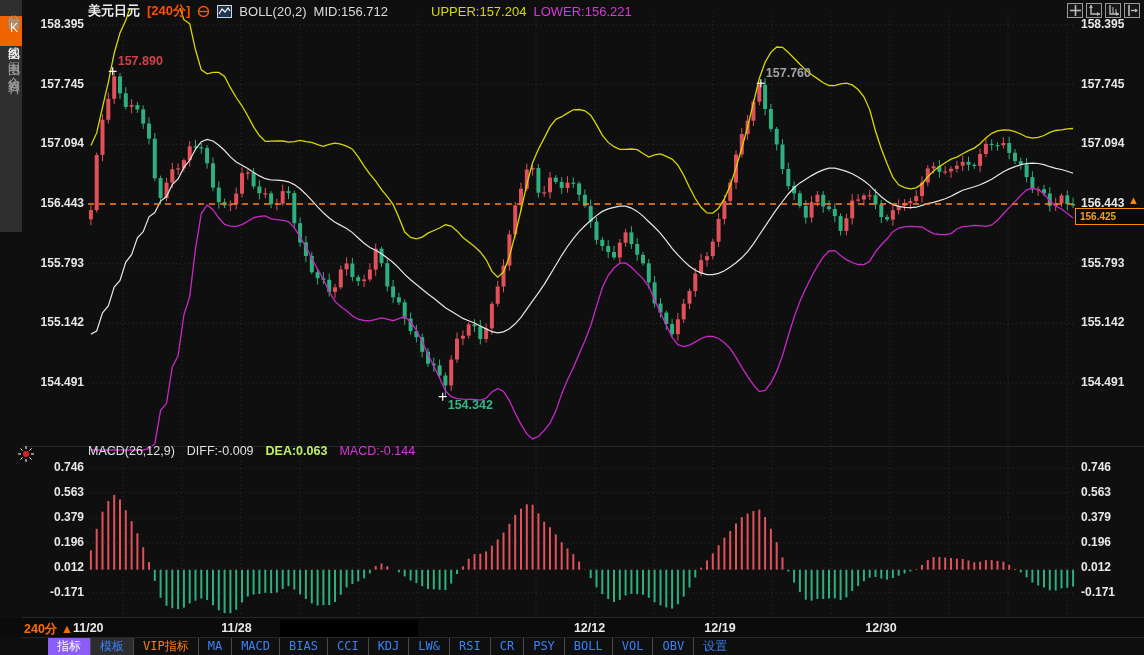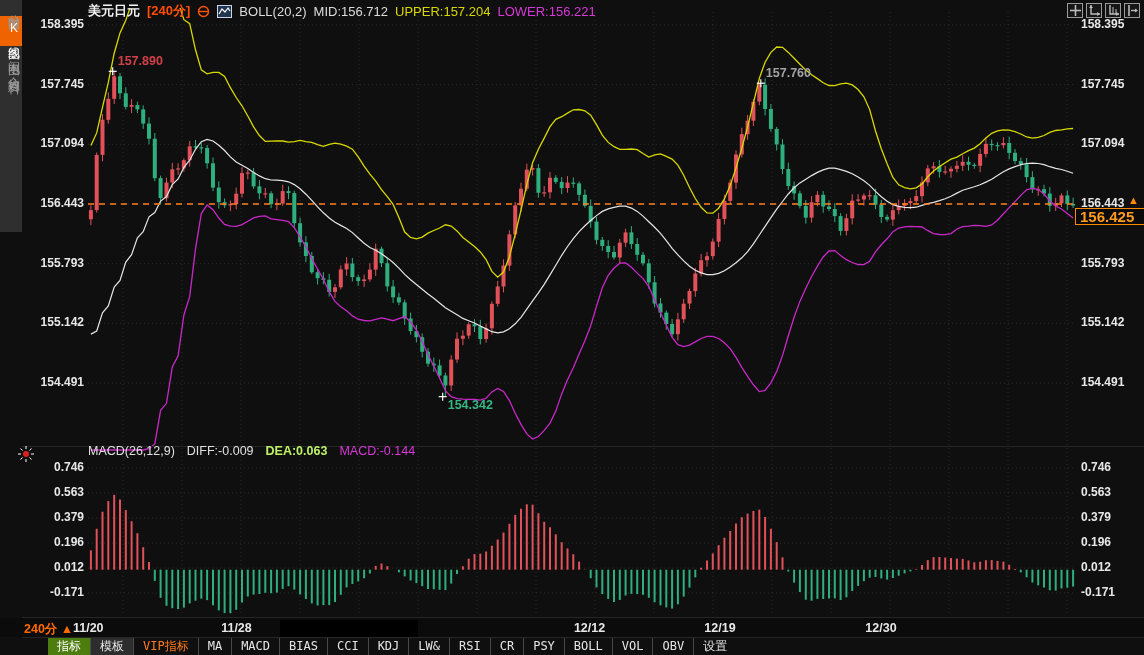--- a/index.html
+++ b/index.html
@@ -8,45 +8,45 @@
   #chart-svg{position:absolute;left:0;top:0;z-index:1;}
   .sidebar{position:absolute;left:0;top:0;width:22px;height:232px;background:#2f2f2f;z-index:4;}
   .side-tab{writing-mode:vertical-rl;text-orientation:upright;width:22px;text-align:center;
             color:#9a9a9a;font-size:12px;letter-spacing:2px;padding:5px 0;cursor:pointer;}
   .side-tab.active{background:#f06400;color:#fff;}
   .hdr{position:absolute;left:88px;top:2px;height:18px;z-index:5;display:flex;align-items:center;gap:7px;
        font-size:13px;font-weight:bold;white-space:nowrap;justify-content:flex-end;}
   .hdr .sym{color:#f2f2f2;}
   .hdr .period{color:#ff4e00;}
   .hdr .wh{color:#dcdcdc;font-weight:normal;}
-  .hdr .yel{color:#d8d800;font-weight:normal;}
+  .hdr .yel{color:#d8d800;font-weight:normal;margin-left:36px;}
   .hdr .mag{color:#d838d8;font-weight:normal;}
   .topright{position:absolute;right:4px;top:3px;z-index:5;display:flex;gap:3px;}
   .tr-icon{width:14px;height:13px;border:1px solid #9a9a9a;background:#161616;display:flex;
            align-items:center;justify-content:center;cursor:pointer;}
   .axis-label{position:absolute;z-index:3;color:#e8e8e8;font-size:12px;font-weight:600;white-space:nowrap;}
   .axis-label.right{text-align:left;}
   .axis-label.left{width:62px;text-align:right;}
   .macd-hdr{position:absolute;left:88px;top:444px;z-index:5;display:flex;gap:12px;font-size:12.5px;white-space:nowrap;}
   .macd-hdr .wh{color:#e0e0e0;} .macd-hdr .yel{color:#bef264;font-weight:bold;} .macd-hdr .mag{color:#d838d8;}
   .ann{position:absolute;z-index:4;font-size:12.5px;font-weight:bold;white-space:nowrap;}
   .price-tag{position:absolute;left:1075px;top:208px;width:64px;height:15px;z-index:6;
-             border:1px solid #ff8a00;background:#0a0a0a;color:#ff9b1e;font-size:15px;font-weight:bold;
+             border:1px solid #ff8a00;background:#0a0a0a;color:#ff9b1e;font-size:10px;font-weight:bold;
              line-height:15px;padding-left:4px;}
   .price-arrow{position:absolute;left:1128px;top:194px;z-index:6;color:#ff8a00;font-size:11px;}
   .dates-row{position:absolute;left:0;top:618px;width:1144px;height:19px;background:#0b0b0b;z-index:2;}
   .date-label{position:absolute;top:3px;color:#e8e8e8;font-size:12.5px;font-weight:bold;}
   .period-chip{position:absolute;left:24px;top:3px;color:#ff6a00;font-size:12.5px;font-weight:bold;}
   .blank-box{position:absolute;left:280px;top:2px;width:138px;height:17px;background:#000;z-index:3;}
   .sep{position:absolute;left:22px;width:1122px;height:1px;background:#262626;z-index:2;}
   .toolbar{position:absolute;left:48px;top:638px;height:17px;z-index:5;display:flex;align-items:stretch;
            font-family:"DejaVu Sans Mono",monospace;font-size:12px;}
-  .tb-item{color:#e5e5e5;padding:1px 9px;border-left:1px solid #4a4a4a;cursor:pointer;white-space:nowrap;line-height:15px;}
+  .tb-item{color:#3b82f6;padding:1px 9px;border-left:1px solid #4a4a4a;cursor:pointer;white-space:nowrap;line-height:15px;}
   .tb-item:first-child{border-left:none;}
-  .tb-item.active{background:#4d7c0f;color:#fff;border-left:none;}
+  .tb-item.active{background:#8b5cf6;color:#fff;border-left:none;}
   .tb-item.panel{background:#2d2d2d;}
   .tb-item.vip{color:#ff7a1a;}
   .watermark{position:absolute;right:5px;top:597px;z-index:6;color:#cdd0d4;font-size:37px;
              letter-spacing:2px;font-family:"Liberation Sans",sans-serif;opacity:.92;}
   .burst{position:absolute;left:18px;top:446px;z-index:5;}
 </style>
 </head>
 <body>
 
 <div class="app">

